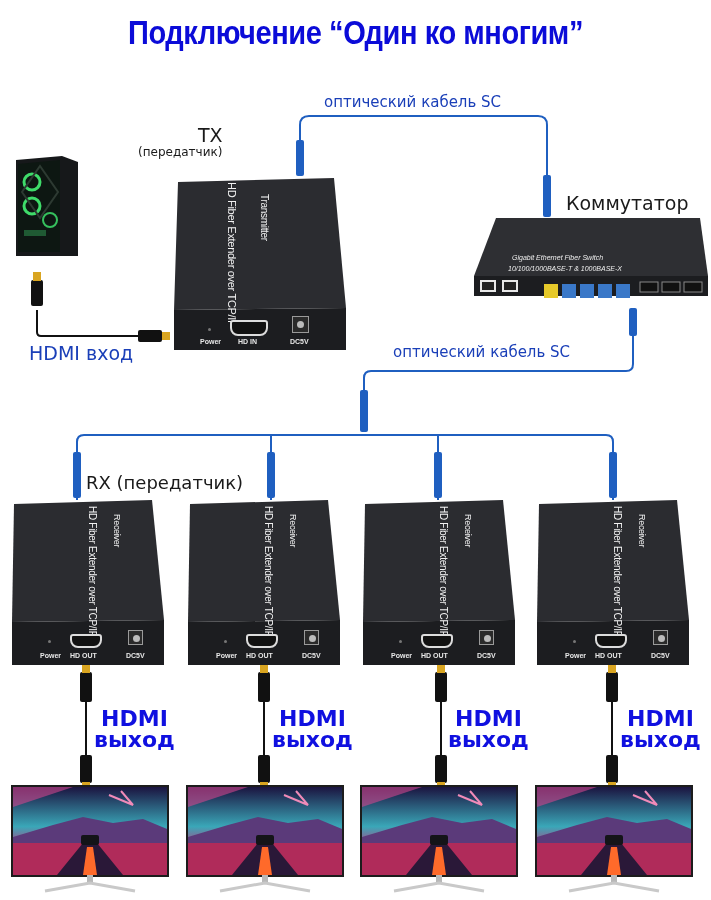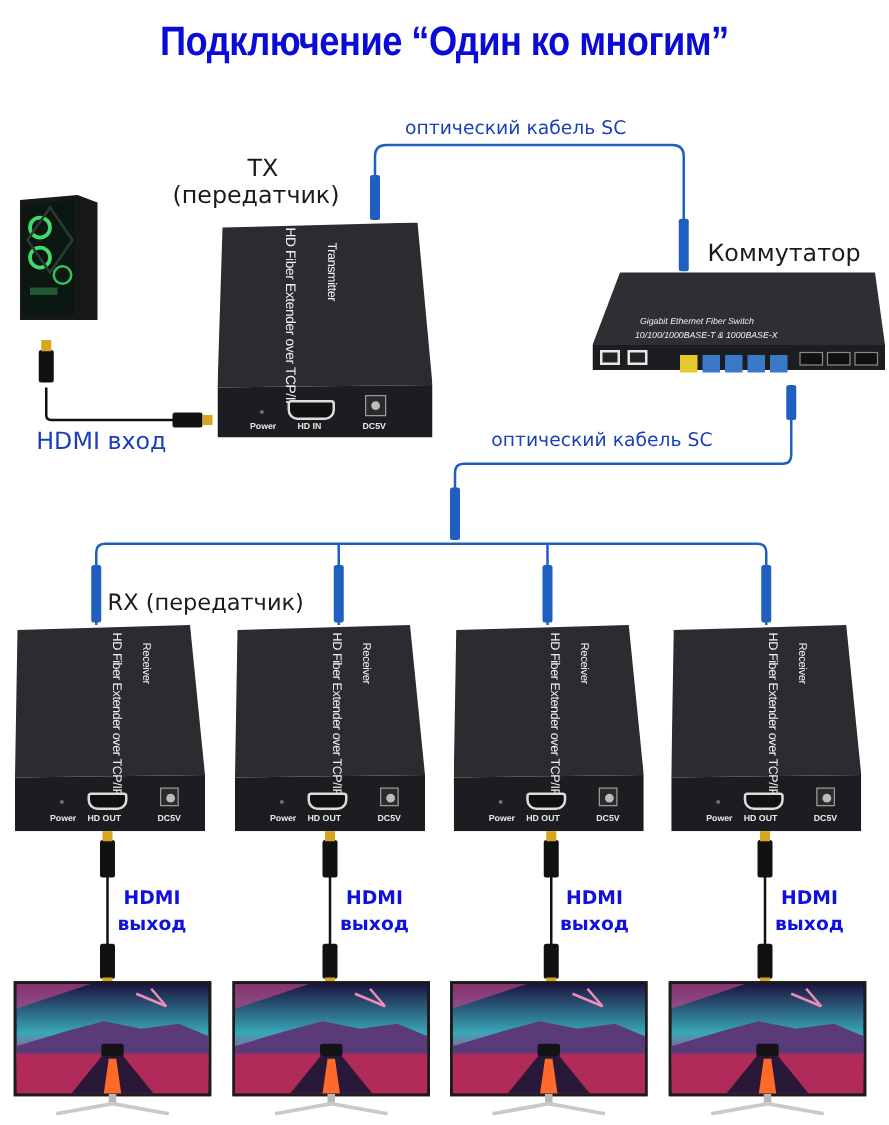--- a/index.html
+++ b/index.html
@@ -1,21 +1,21 @@
 <!DOCTYPE html>
 <html><head>
 <meta charset="utf-8">
 <style>
   html,body{margin:0;padding:0;background:#ffffff;}
   body{width:711px;height:900px;position:relative;overflow:hidden;font-family:"DejaVu Sans",sans-serif;}
   .abs{position:absolute;}
   .title{left:0;top:14px;width:711px;text-align:center;font-family:"Liberation Sans",sans-serif;font-weight:bold;font-size:33px;color:#0b0bd8;letter-spacing:-0.5px;transform:scaleX(0.88);transform-origin:center;}
   .lbl-black{color:#1a1a1a;font-family:"DejaVu Sans",sans-serif;}
   .lbl-blue{color:#1a3fb8;font-family:"DejaVu Sans",sans-serif;}
-  .lbl-hdmi{color:#1010e0;font-family:"DejaVu Sans",sans-serif;font-weight:bold;font-size:15px;line-height:21px;text-align:center;}
+  .lbl-hdmi{color:#1010e0;font-family:"DejaVu Sans",sans-serif;font-weight:bold;font-size:22px;line-height:21px;text-align:center;}
   svg.wires{position:absolute;left:0;top:0;width:711px;height:900px;}
   .box{position:absolute;}
   .box-top{position:absolute;left:0;top:0;width:100%;height:100%;}
   .face-lbl{position:absolute;color:#e8e8e8;font-family:"Liberation Sans",sans-serif;font-size:7px;font-weight:bold;}
   .port-hdmi{position:absolute;width:34px;height:12px;border:2px solid #dcdcdc;border-radius:3px 3px 8px 8px;background:#111;}
   .port-dc{position:absolute;width:15px;height:15px;border:1px solid #9a9a9a;background:#2a2a2a;}
   .port-dc::after{content:"";position:absolute;left:4px;top:4px;width:7px;height:7px;border-radius:50%;background:#bbb;}
   .led{position:absolute;width:3px;height:3px;border-radius:50%;background:#777;}
   .vert-text{position:absolute;color:#f2f2f2;font-family:"Liberation Sans",sans-serif;font-size:10px;white-space:nowrap;transform:rotate(90deg);transform-origin:left top;letter-spacing:-0.3px;}
   .monitor{position:absolute;width:158px;height:108px;}
@@ -74,21 +74,21 @@
     <line x1="612" y1="700" x2="612" y2="760" stroke="#111" stroke-width="2"></line>
     <rect x="606" y="672" width="12" height="30" rx="2" fill="#111"></rect>
       <rect x="608" y="665" width="8" height="8" fill="#d9a521"></rect>
     <rect x="606" y="755" width="12" height="28" rx="2" fill="#111"></rect>
       <rect x="608" y="782" width="8" height="8" fill="#d9a521"></rect>
   </g>
 </svg>
 
 <div class="abs lbl-blue" style="left:324px;top:93px;font-size:15px;">оптический кабель SC</div>
 <div class="abs lbl-black" style="left:198px;top:124px;font-size:19px;">TX</div>
-<div class="abs lbl-black" style="left:138px;top:145px;font-size:19px;">(передатчик)</div>
+<div class="abs lbl-black" style="left:138px;top:145px;font-size:12px;">(передатчик)</div>
 <div class="abs lbl-black" style="left:566px;top:192px;font-size:19px;">Коммутатор</div>
 <div class="abs lbl-blue" style="left:29px;top:342px;font-size:19px;">HDMI вход</div>
 <div class="abs lbl-blue" style="left:393px;top:343px;font-size:15px;">оптический кабель SC</div>
 <div class="abs lbl-black" style="left:86px;top:472px;font-size:18px;background:#fff;">RX (передатчик)</div>
 
 <div class="abs" style="left:10px;top:152px;width:72px;height:108px;">
   <svg width="72" height="108" viewBox="0 0 72 108">
     <polygon points="6,8 52,4 68,10 68,104 6,104" fill="#16181a"></polygon>
     <polygon points="8,12 50,8 50,100 8,100" fill="#0d1712"></polygon>
     <circle cx="22" cy="30" r="8" fill="none" stroke="#3fdc6a" stroke-width="3"></circle>

